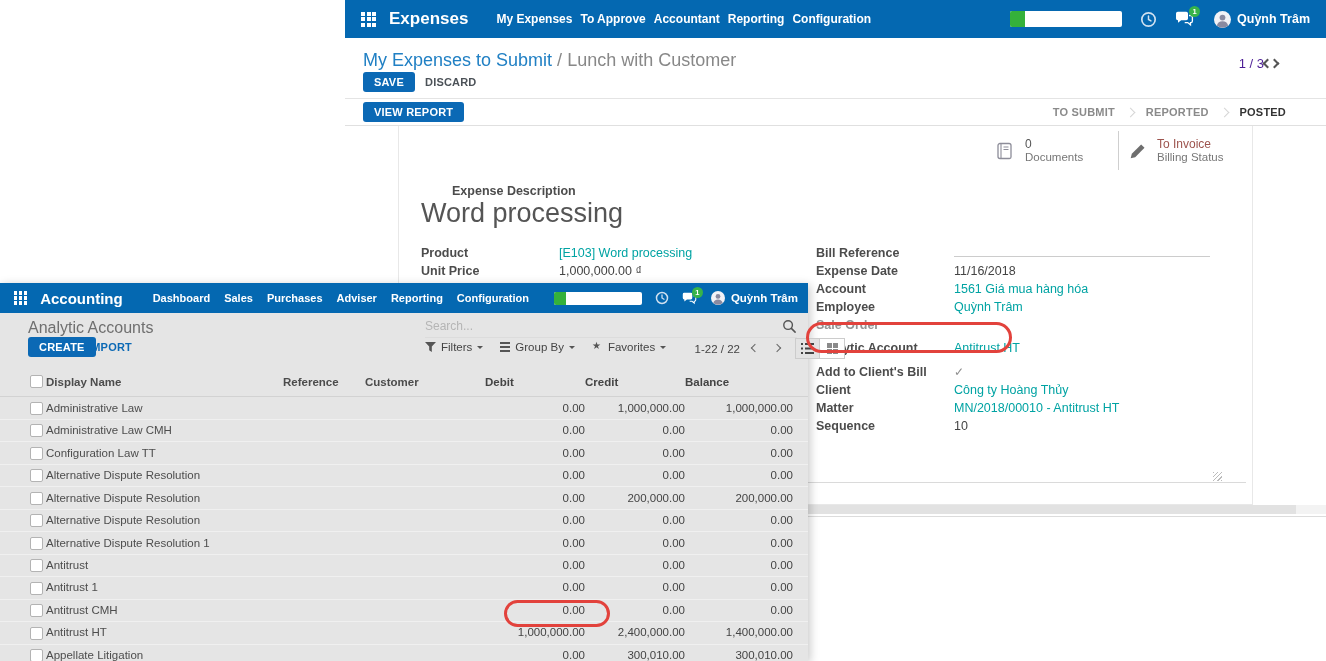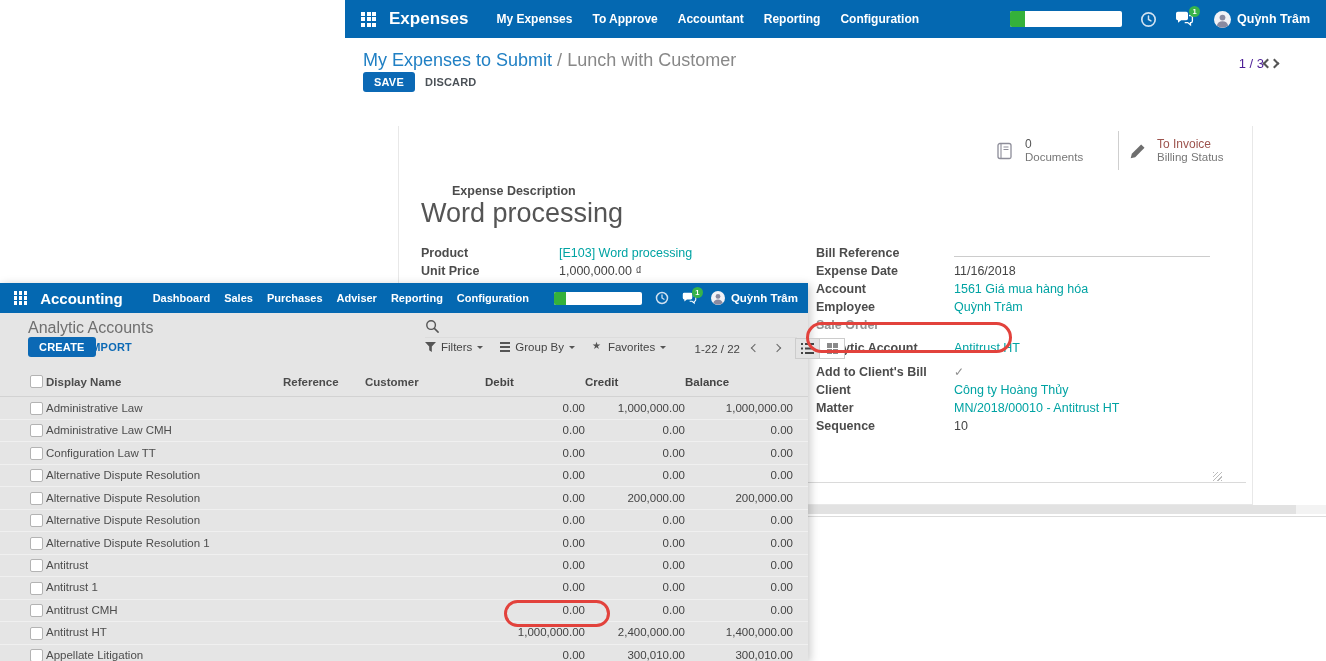--- a/index.html
+++ b/index.html
@@ -35,21 +35,21 @@
   .chat-wrap { position:relative; }
   .badge { position:absolute; top:-5px; right:-6px; background:var(--badge_green);
            color:#fff; font-size:7.5px; font-weight:bold; width:11px; height:11px;
            border-radius:50%; display:flex; align-items:center; justify-content:center; }
   .userblock { display:flex; align-items:center; gap:6px; font-weight:600; }
 
   
   #exp { position:absolute; left:345px; top:0; width:981px; height:517px; background:#fff; }
   #exp .navbar { top:0; height:38px; padding:8px 16px; }
   #exp .nav-app { font-size:17px; margin-right:28px; }
-  #exp .nav-menus { gap:20px; font-size:12px; }
+  #exp .nav-menus { gap:8px; font-size:12px; }
   #exp .timerbar { width:112px; height:16px; margin-right:18px; }
   #exp .timerbar i { width:15px; }
   #exp .nav-right { gap:0; }
   #exp .clock { margin-right:18px; }
   #exp .chat-wrap { margin-right:20px; }
   #exp .userblock { font-size:12.5px; }
 
   .breadcrumb { position:absolute; left:18px; top:50px; font-size:18px; color:#888; }
   .breadcrumb .bc-link { color:var(--breadcrumb_link); cursor:pointer; }
   .exp-pager { position:absolute; right:48px; top:56px; font-size:13px; color:#4c1d95;
@@ -235,20 +235,29 @@
 
     <div class="exp-pager">
       <span>1 / 3</span>
       <span class="chev left"></span>
       <span class="chev right"></span>
     </div>
 
     <button class="btn-primary btn-save">SAVE</button>
     <button class="btn-link btn-discard">DISCARD</button>
 
+    <div class="exp-statusrow">
+      <button class="btn-primary btn-viewreport">VIEW REPORT</button>
+      <span class="statusbar">
+
+      <span class="status-item">TO SUBMIT</span>
+          <span class="status-item">REPORTED</span>
+          <span class="status-item active">POSTED</span>
+        </span>
+    </div>
 
     <div class="sheet">
 
       <div class="statbtns">
         <div class="statbtn">
           <svg width="21" height="20" viewBox="0 0 20 20">
               <path d="M5.5 2.5h9a2 2 0 012 2v11.5a1.5 1.5 0 01-1.5 1.5H5.5a2 2 0 01-2-2v-11a2 2 0 012-2z" fill="none" stroke="#8d8d99" stroke-width="1.3"></path>
               <path d="M6.5 2.5v15" stroke="#8d8d99" stroke-width="1.1"></path>
               <path d="M9 6h5M9 8.5h5" stroke="#8d8d99" stroke-width="1"></path>
             </svg>
@@ -386,20 +395,21 @@
               <path d="M2.8 14.6a5.9 5.9 0 0111.4 0 8.5 8.5 0 01-11.4 0z" fill="#8a8aa0"></path>
             </svg>
           <span>Quỳnh Trâm</span>
         </span>
       </span>
     </div>
 
     <div class="acc-title">Analytic Accounts</div>
 
     <div class="acc-search">
+      <input type="text" placeholder="Search..." style="">
       <svg width="15" height="15" viewBox="0 0 16 16">
           <circle cx="6.5" cy="6.5" r="4.6" fill="none" stroke="#555" stroke-width="1.5"></circle>
           <path d="M10 10l4 4" stroke="#555" stroke-width="1.6" stroke-linecap="round"></path>
         </svg>
     </div>
 
     <button class="btn-primary btn-create">CREATE</button>
     <button class="btn-link btn-import">IMPORT</button>
 
     <div class="acc-filters">

